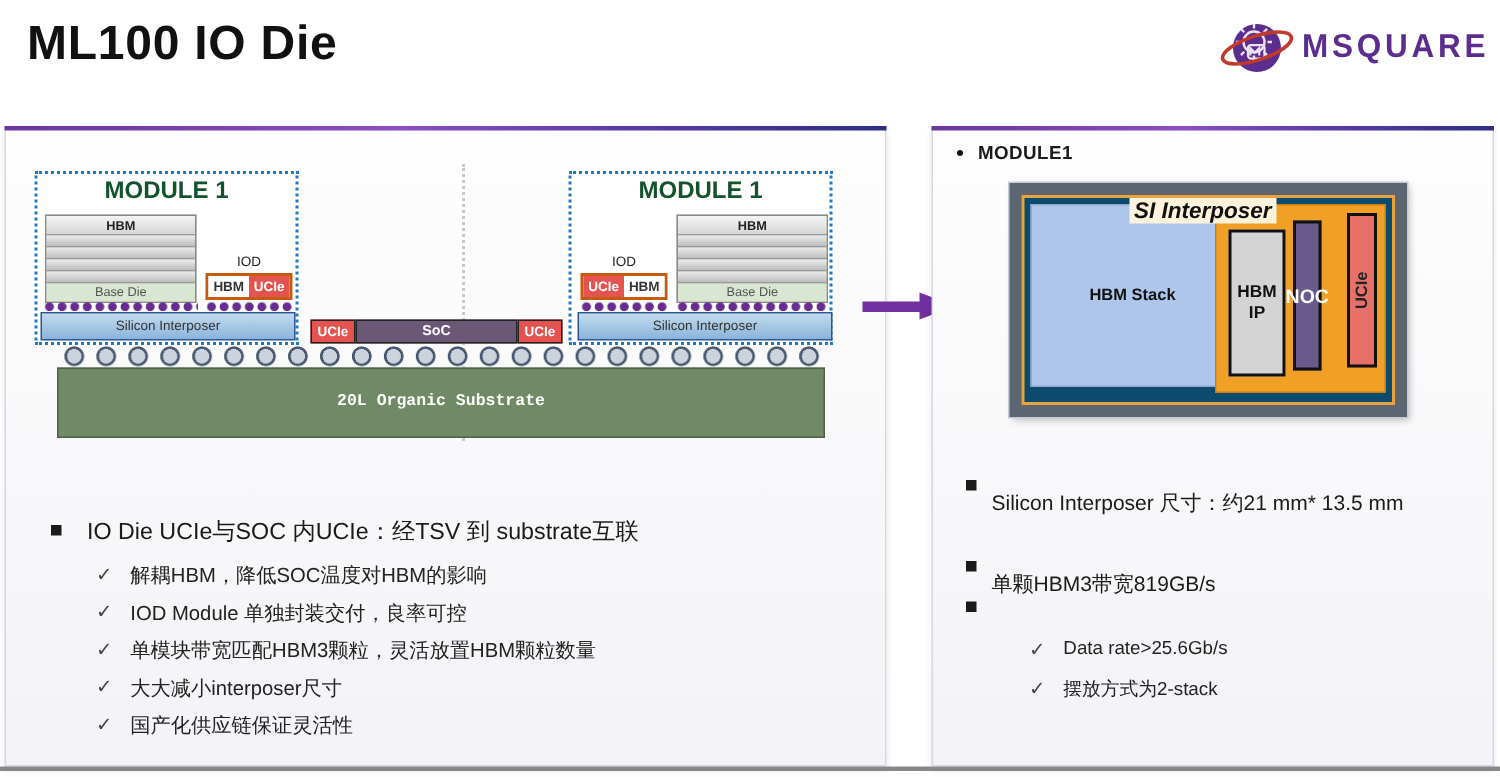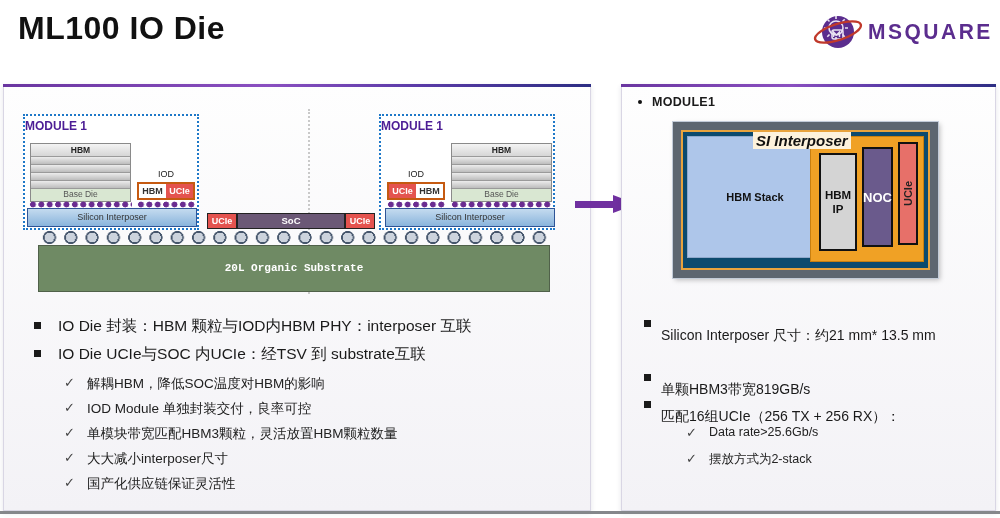--- a/index.html
+++ b/index.html
@@ -24,22 +24,22 @@
   .card-accent { position:absolute; left:-1px; top:-1px; right:-1px; height:3px;
     background:linear-gradient(90deg,#6a36a0 0%,#8a4fc0 45%,#5b3ba8 70%,#2d2e83 100%); }
   #left-card  { left:3px;  top:84px; width:588px; height:427px; }
   #right-card { left:621px; top:84px; width:375px; height:427px; }
   .bottom-bar { left:0; top:511px; width:1000px; height:3px; background:#85878b; }
 
   
   .module {
     border:2px dotted #1e78c8; background:#ffffff;
   }
-  .module-title { position:absolute; top:3px; left:0; right:0; 
-    font-size:12px; font-weight:bold; color:#4c1d95; }
+  .module-title { position:absolute; top:3px; left:0; right:0; text-align:center;
+    font-size:16px; font-weight:bold; color:#14532d; }
   .hbm-stack { position:absolute; border:1px solid #8a8a8a; background:#c9c9c9; }
   .hbm-layer { border-bottom:1px solid #9a9a9a; background:linear-gradient(180deg,#ececec 0%,#bdbdbd 100%); }
   .hbm-layer.top { height:13px; font-size:8.5px; font-weight:bold; text-align:center; line-height:12px;
     background:linear-gradient(180deg,#f4f4f4 0%,#d6d6d6 100%); color:#222; }
   .hbm-layer.mid { height:8px; }
   .base-die { height:12px; background:#d9e7d2; font-size:8.5px; color:#555; text-align:center; line-height:11px; border-bottom:none; }
   .iod-label { position:absolute; font-size:9px; color:#222; text-align:center; }
   .iod-box { position:absolute; display:flex; border:2px solid #c55a11; background:#fff; height:18px; }
   .iod-cell { flex:1; font-size:9px; font-weight:bold; text-align:center; line-height:14px; }
   .iod-cell.hbm { background:#ffffff; color:#333; }
@@ -77,21 +77,21 @@
   .si-title { position:absolute; left:70px; top:0px; z-index:3; font-size:15px; font-weight:bold;
     font-style:italic; color:#111; background:#fdf2dc; padding:0 3px; white-space:nowrap; }
   .hbm-stack-box { position:absolute; left:4px; top:4px; width:136px; height:122px;
     background:#aec6ea; border:1px solid #8fa8cc; display:flex; align-items:center; justify-content:center;
     font-size:11px; font-weight:bold; color:#111; }
   .orange-box { position:absolute; left:127px; top:4px; width:114px; height:126px;
     background:#f0a125; border:1px solid #c87f10; }
   .hbm-ip { position:absolute; left:8px; top:16px; width:38px; height:98px; background:#d4d4d4;
     border:2px solid #111; display:flex; align-items:center; justify-content:center; text-align:center;
     font-size:11.5px; font-weight:bold; color:#111; line-height:1.25; }
-  .noc-box { position:absolute; left:51px; top:10px; width:31px; height:100px; background:#6a5a8c;
+  .noc-box { position:absolute; left:51px; top:10px; width:19px; height:100px; background:#6a5a8c;
     border:2px solid #111; display:flex; align-items:center; justify-content:center;
     font-size:13px; font-weight:bold; color:#fff; }
   .ucie-box { position:absolute; left:87px; top:5px; width:20px; height:103px; background:#e77069;
     border:2px solid #111; display:flex; align-items:center; justify-content:center; }
   .ucie-box span { writing-mode:vertical-rl; transform:rotate(180deg); font-size:11px; font-weight:bold; color:#222; }
 
   
   .blt { position:absolute; display:flex; align-items:flex-start; }
   .sq { flex:0 0 auto; width:7px; height:7px; background:#1a1a1a; margin-top:5px; }
   .blt-text { margin-left:17px; }
@@ -171,24 +171,20 @@
 
   <div class="soc-cell soc-ucie" style="left:203px; top:128px; width:30px;">UCIe</div>
   <div class="soc-cell soc-bar" style="left:233px; top:128px; width:108px;">SoC</div>
   <div class="soc-cell soc-ucie" style="left:341px; top:128px; width:30px;">UCIe</div>
 
   <div class="bumps" style="left:35px; top:145px; width:511px;"></div>
   <div class="substrate" style="left:34px; top:160px; width:512px; height:47px;">
     <span>20L Organic Substrate</span>
   </div>
 
-  <div class="blt" style="top:231px;">
-    <span class="sq"></span>
-    <span class="blt-text">IO Die 封装：HBM 颗粒与IOD内HBM PHY：interposer 互联</span>
-  </div>
   <div class="blt" style="top:259px;">
     <span class="sq"></span>
     <span class="blt-text">IO Die UCIe与SOC 内UCIe：经TSV 到 substrate互联</span>
   </div>
   <div class="chk" style="top:290px;">
     <span class="chk-mark">✓</span>
     <span class="chk-text">解耦HBM，降低SOC温度对HBM的影响</span>
   </div>
   <div class="chk" style="top:315px;">
     <span class="chk-mark">✓</span>
@@ -236,21 +232,20 @@
   <div class="blt" style="top:230px;">
     <span class="sq"></span>
     <span class="blt-text">Silicon Interposer 尺寸：约21 mm* 13.5 mm</span>
   </div>
   <div class="blt" style="top:284px;">
     <span class="sq"></span>
     <span class="blt-text">单颗HBM3带宽819GB/s</span>
   </div>
   <div class="blt" style="top:311px;">
     <span class="sq"></span>
-    <span class="blt-text">匹配16组UCIe（256 TX + 256 RX）：</span>
   </div>
   <div class="chk" style="top:340px;">
     <span class="chk-mark">✓</span>
     <span class="chk-text">Data rate&gt;25.6Gb/s</span>
   </div>
   <div class="chk" style="top:366px;">
     <span class="chk-mark">✓</span>
     <span class="chk-text">摆放方式为2-stack</span>
   </div>
 </div>

